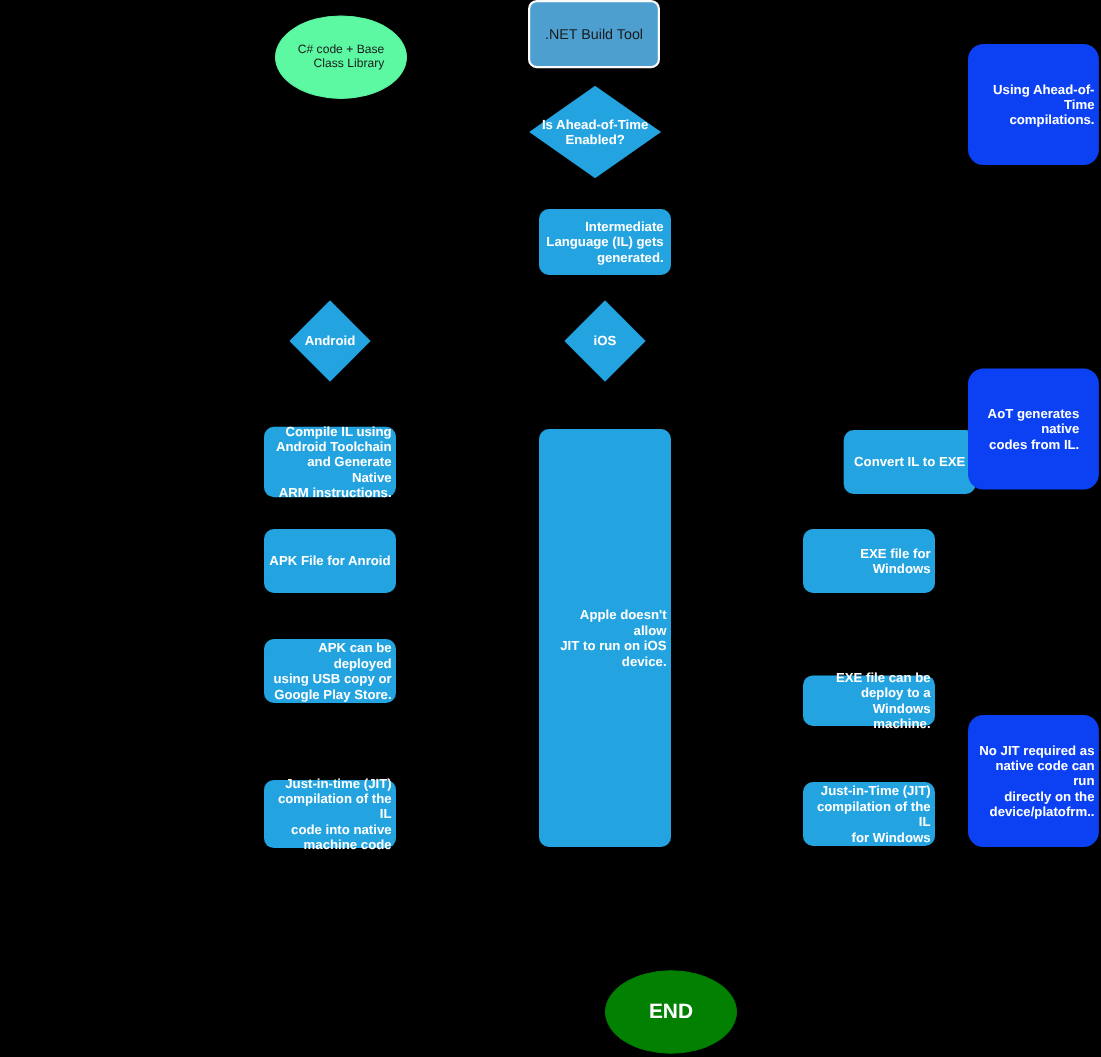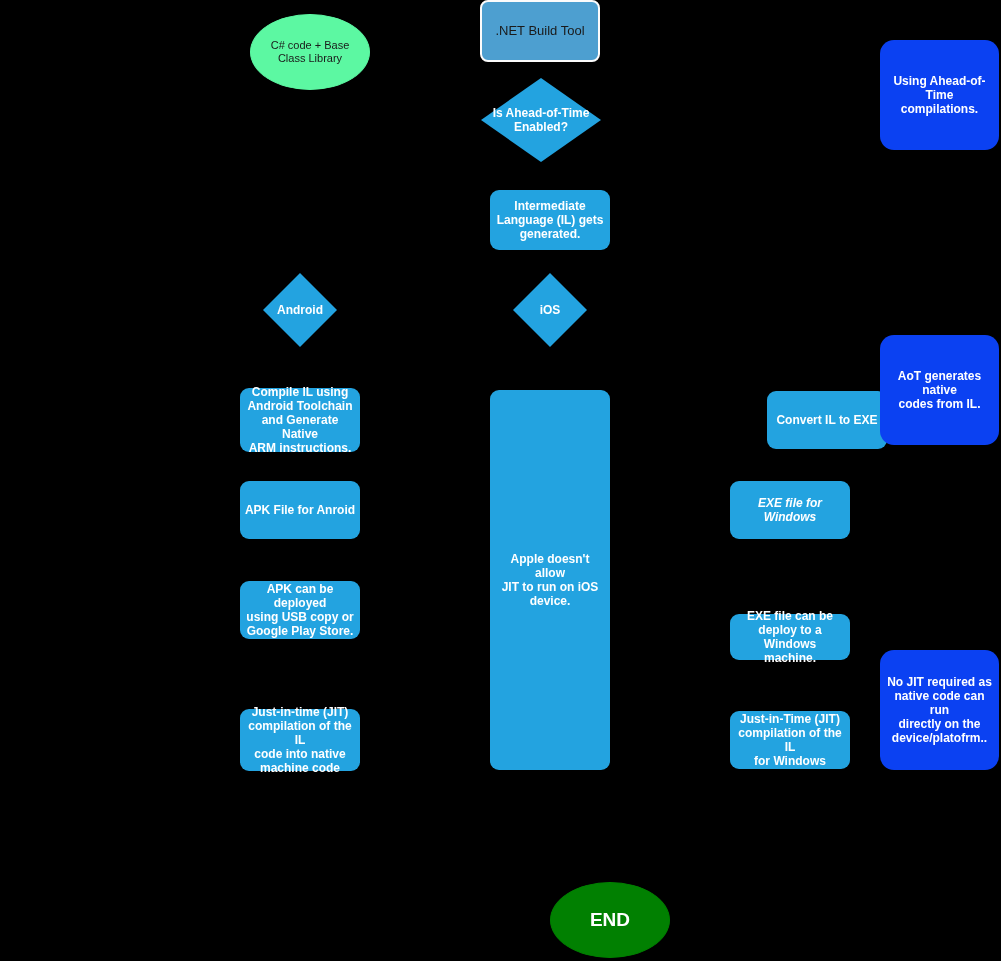--- a/index.html
+++ b/index.html
@@ -21,21 +21,21 @@
     top: 0;
     width: 1001px;
     height: 961px;
   }
   .node {
     position: absolute;
     box-sizing: border-box;
     display: flex;
     align-items: center;
     justify-content: center;
-    text-align: center;
+    text-align: right;
     line-height: 1.18;
     font-weight: bold;
     font-size: 12px;
     color: #ffffff;
     white-space: pre-line;
     padding: 20px 4px;
   }
 
   
   .ellipse-start {
@@ -161,21 +161,21 @@
 compilation of the IL
 code into native
 machine code</div>
 
   <div class="node box-process" style="left:490px; top:390px; width:120px; height:380px;">Apple doesn't allow
 JIT to run on iOS
 device.</div>
 
   <div class="node box-process" style="left:767px; top:391px; width:120px; height:58px;">Convert IL to EXE</div>
 
-  <div class="node box-process" style="left:730px; top:481px; width:120px; height:58px;font-style:italic;">EXE file for Windows</div>
+  <div class="node box-process" style="left:730px; top:481px; width:120px; height:58px;">EXE file for Windows</div>
 
   <div class="node box-process" style="left:730px; top:614px; width:120px; height:46px;">EXE file can be
 deploy to a Windows
 machine.</div>
 
   <div class="node box-process" style="left:730px; top:711px; width:120px; height:58px;">Just-in-Time (JIT)
 compilation of the IL
 for Windows</div>
 
   <div class="node box-note" style="left:880px; top:40px; width:119px; height:110px;">Using Ahead-of-Time

